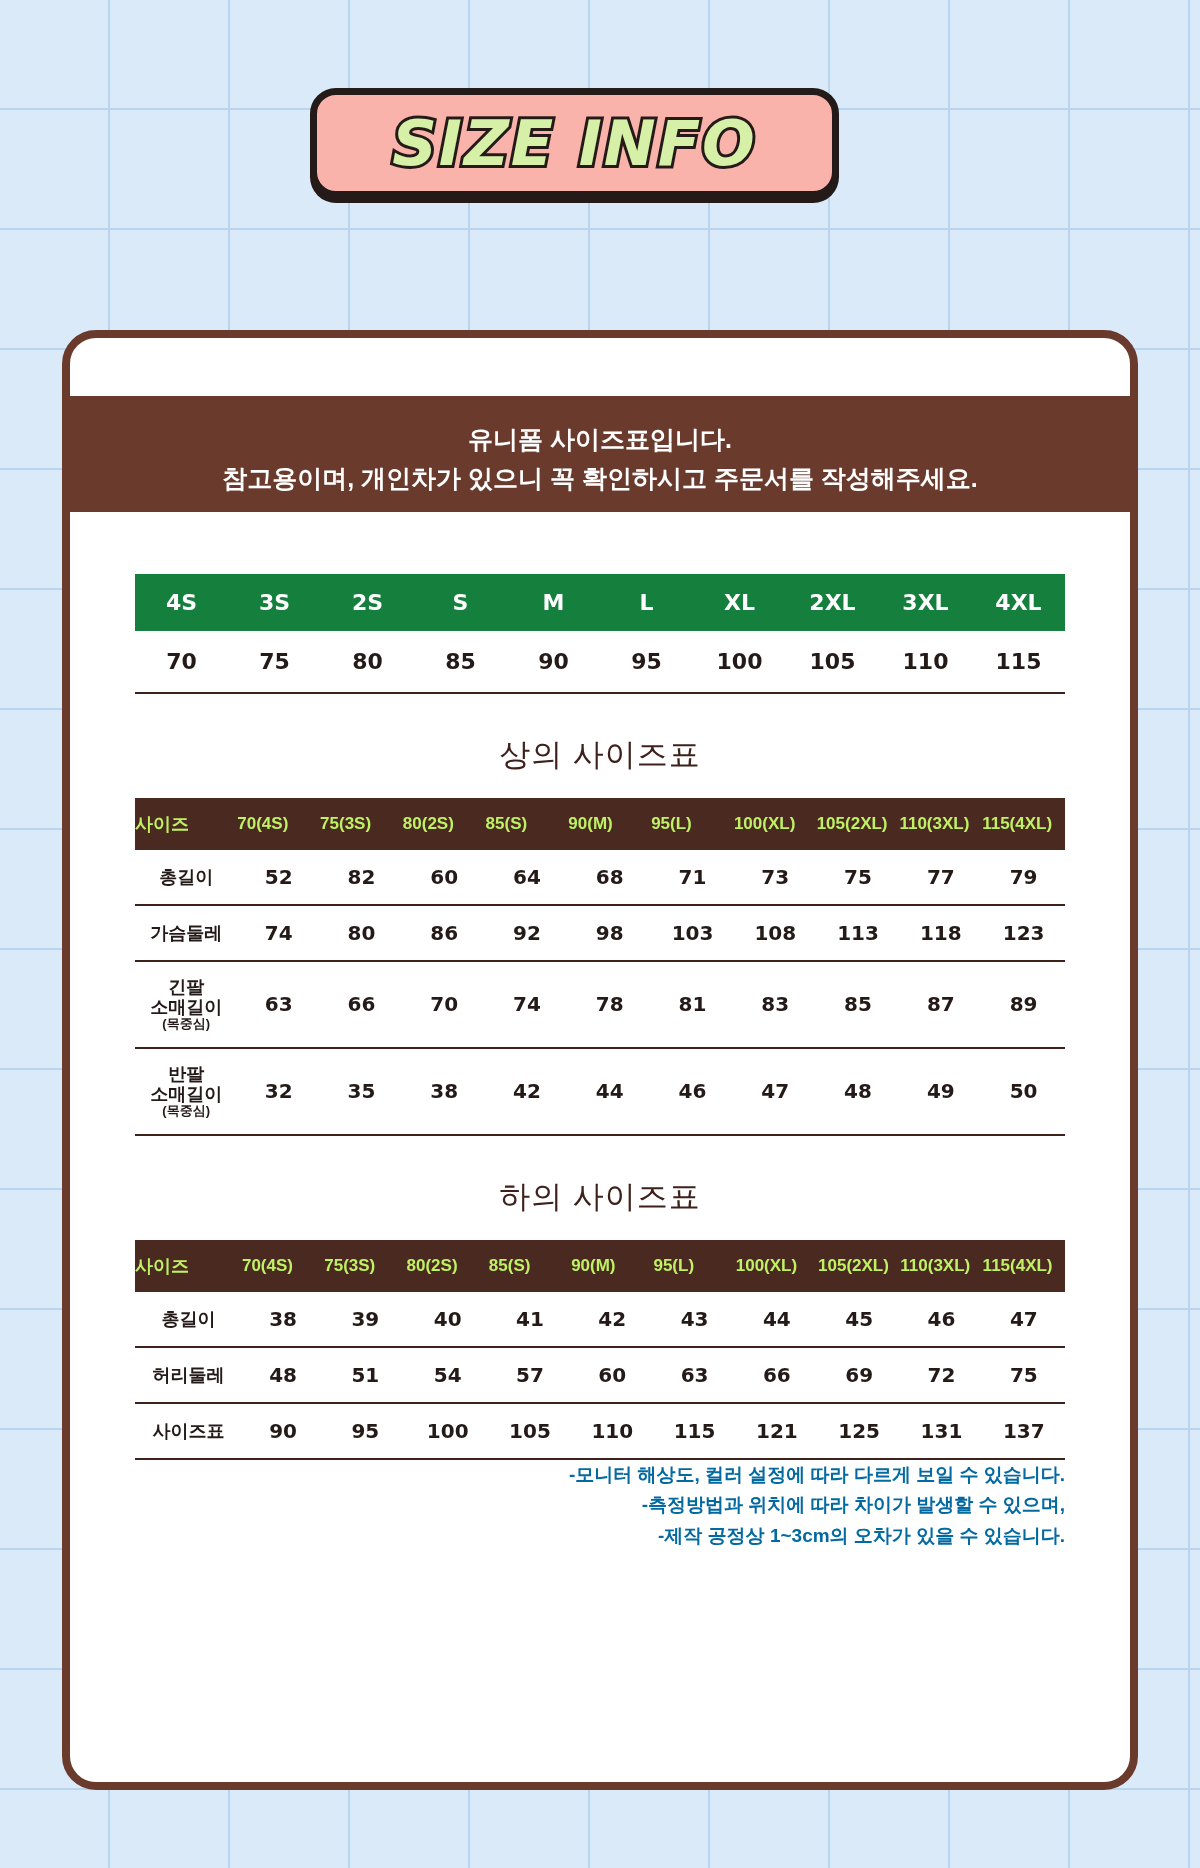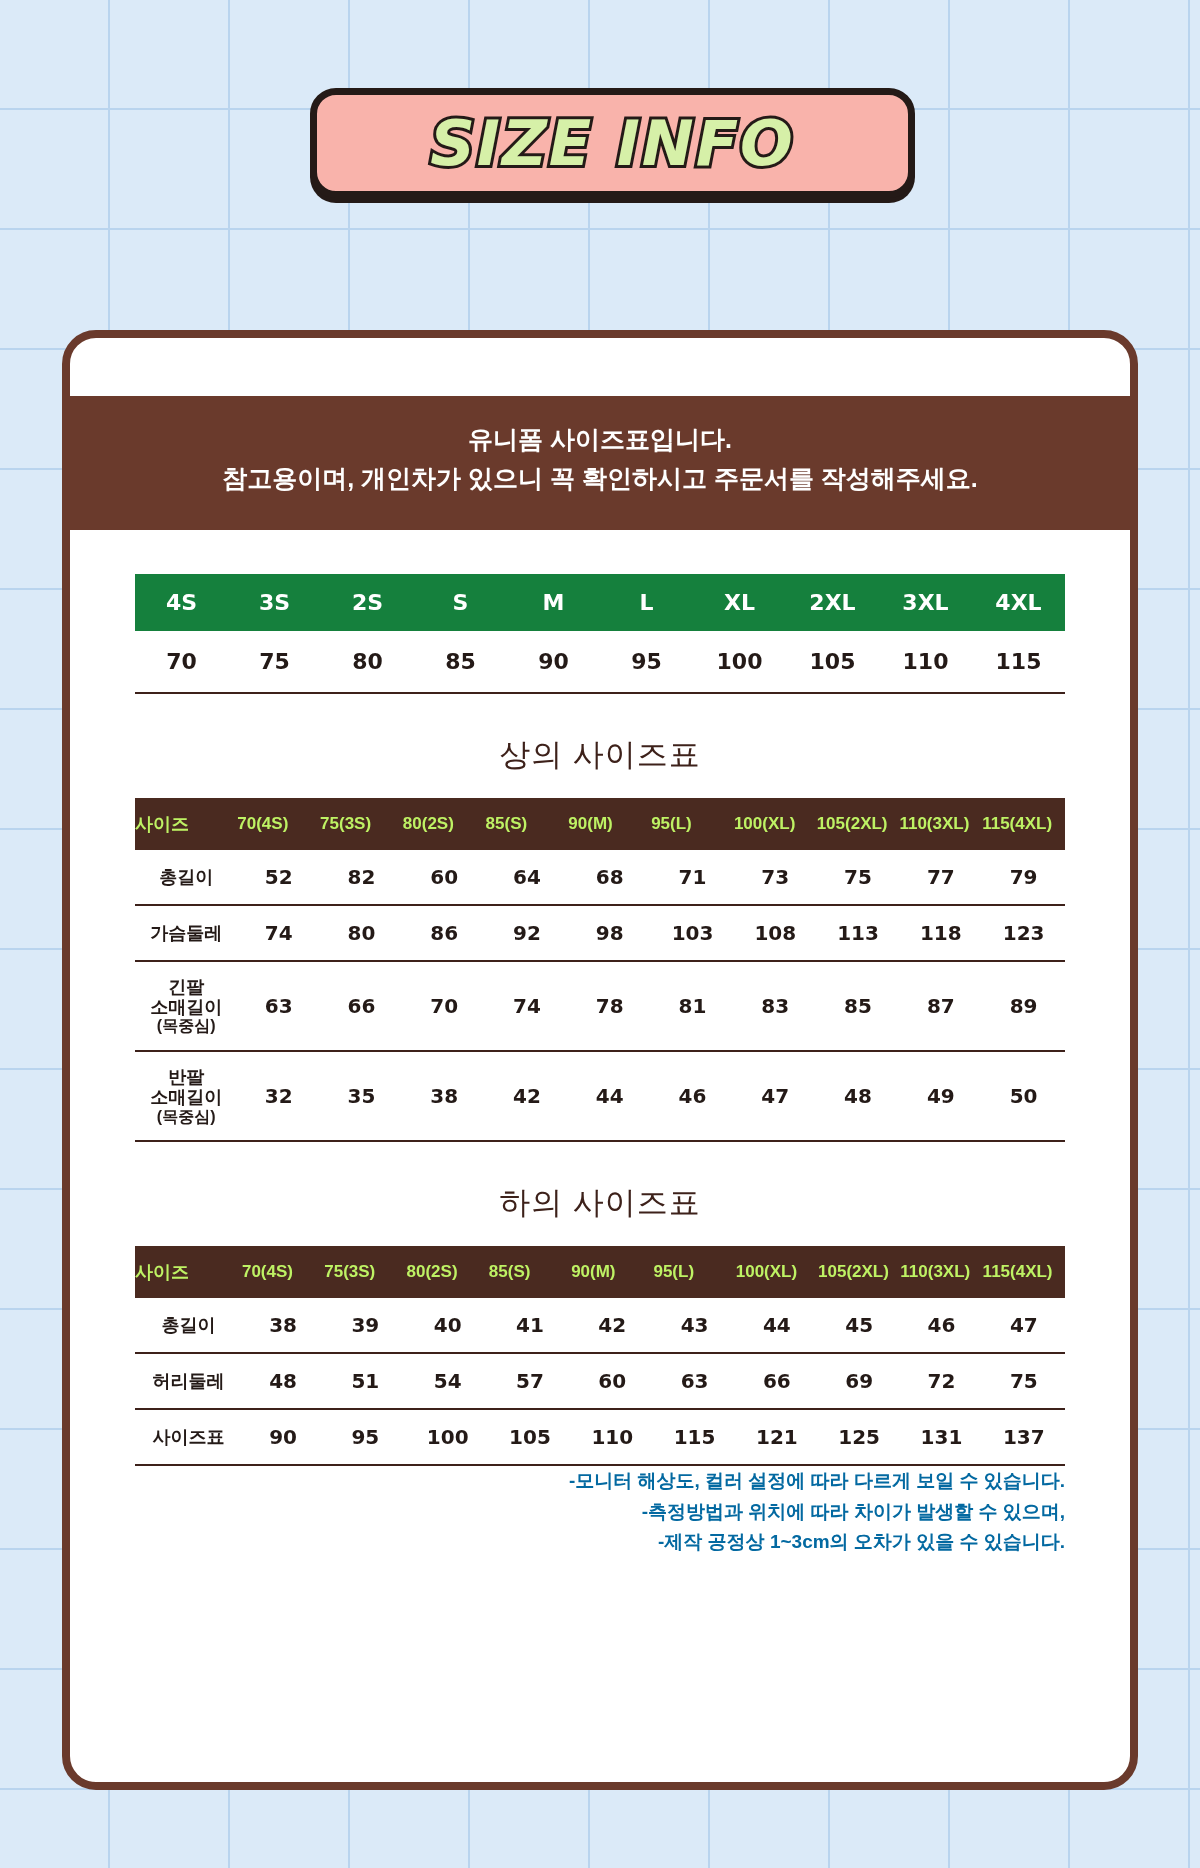--- a/index.html
+++ b/index.html
@@ -31,21 +31,21 @@
     z-index: 1;
     width: 1200px;
     height: 1868px;
   }
 
   
   .title-wrap {
     position: absolute;
     left: 310px;
     top: 88px;
-    width: 605px;
+    width: 529px;
     height: 110px;
   }
   .title-box {
     width: 100%;
     height: 100%;
     box-sizing: border-box;
     background: #f9b3ab;
     border: 7px solid #241a17;
     border-radius: 26px;
     display: flex;
@@ -78,21 +78,21 @@
     overflow: hidden;
   }
   .card-notice {
     position: absolute;
     left: 0;
     right: 0;
     top: 58px;
     background: #6a3a2c;
     color: #ffffff;
     text-align: center;
-    padding: 24px 20px 32px 20px;
+    padding: 24px 20px 14px 20px;
     font-size: 25px;
     font-weight: bold;
     line-height: 1.55;
   }
   .card-body {
     position: absolute;
     left: 0;
     right: 0;
     top: 200px;
     bottom: 0;
@@ -161,21 +161,21 @@
     border-bottom: 2px solid #3d211a;
     font-family: "DejaVu Sans", sans-serif;
   }
   .size-table tbody td.rowlabel {
     font-size: 18px;
     font-family: "Liberation Sans", sans-serif;
     line-height: 1.12;
   }
   .rowlabel .sub {
     display: block;
-    font-size: 16px;
+    font-size: 13px;
     font-weight: bold;
   }
 
   .top-table col.c0 { width: 11%; }
   .bottom-table col.c0 { width: 11.5%; }
 
   
   .notes {
     text-align: right;
     font-size: 19px;

